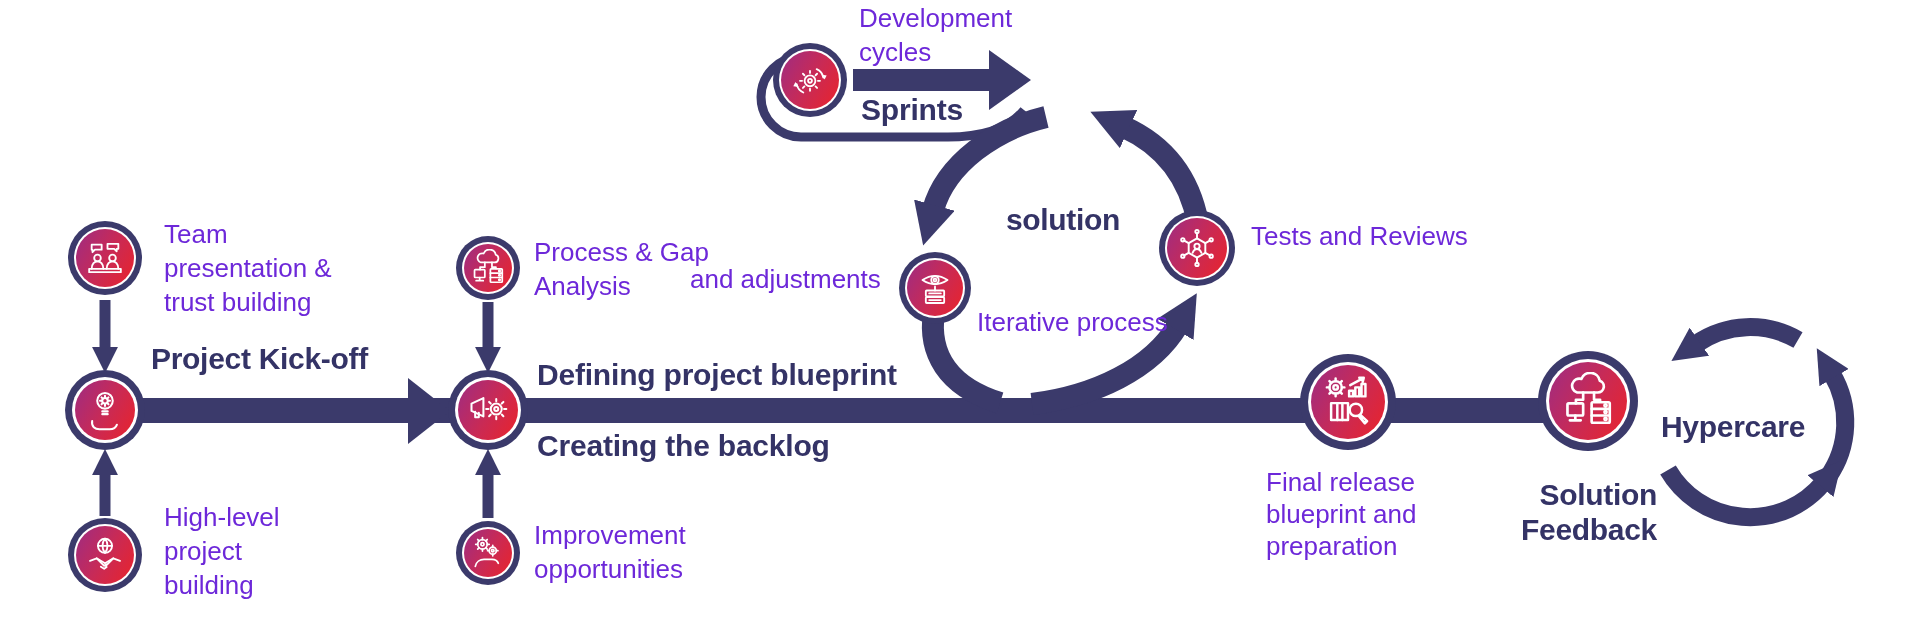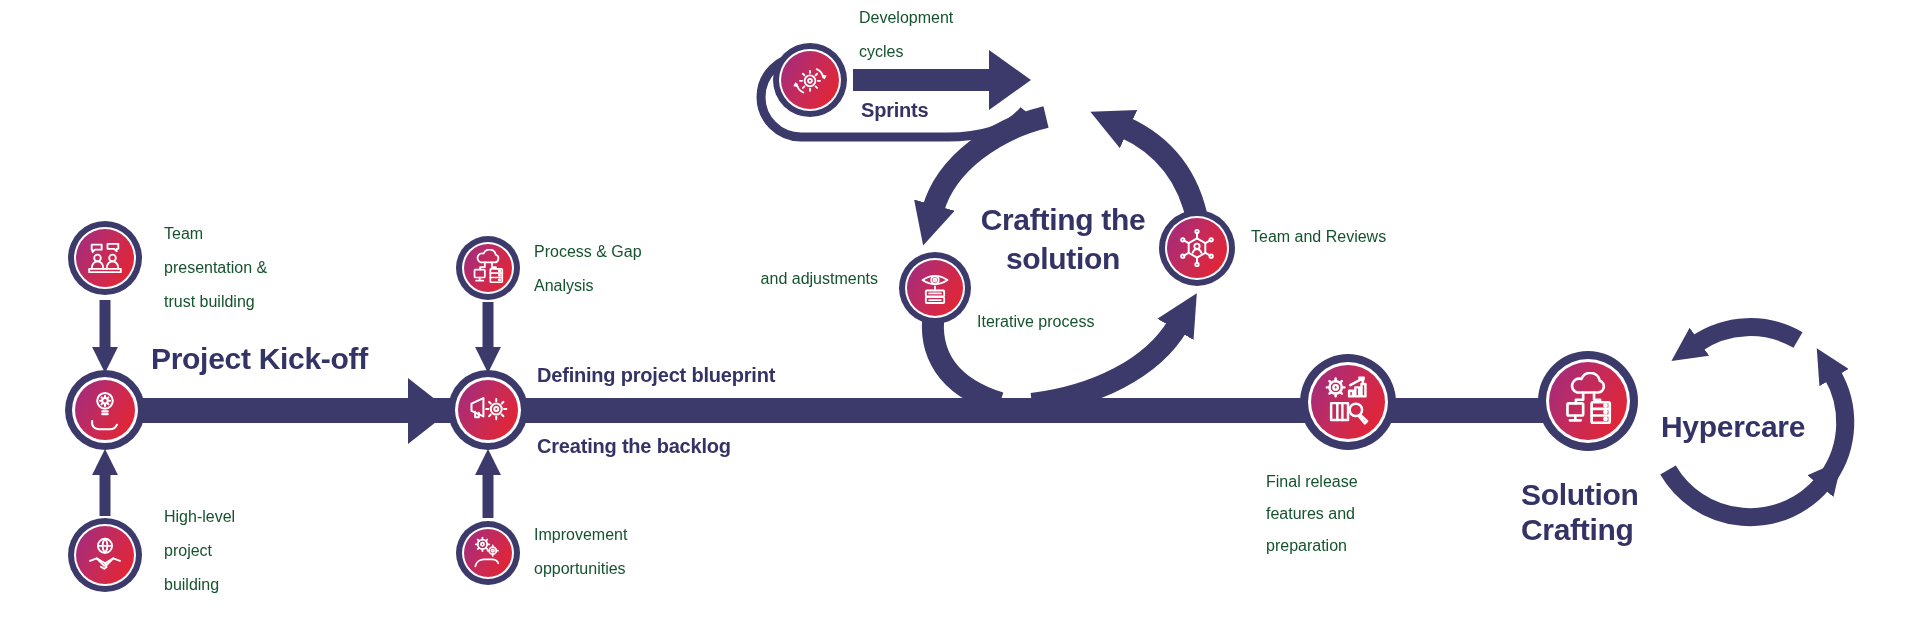--- a/index.html
+++ b/index.html
@@ -10,24 +10,24 @@
   .node{position:absolute;border-radius:50%;background:#3b3a6b;}
   .node .ring{position:absolute;border-radius:50%;background:#ffffff;}
   .node .fill{position:absolute;border-radius:50%;
       background:linear-gradient(120deg,#9e2c83 0%,#c92a55 52%,#ea232a 100%);
       display:flex;align-items:center;justify-content:center;}
   .node.sm .ring{inset:6px;} .node.sm .fill{inset:8px;}
   .node.md .ring{inset:7px;} .node.md .fill{inset:10px;}
   .node.lg .ring{inset:8px;} .node.lg .fill{inset:11px;}
   .node svg{stroke:#fff;fill:none;stroke-width:2.2;stroke-linecap:round;stroke-linejoin:round;}
   
-  .label{position:absolute;font-size:16px;line-height:34px;color:#14532d;white-space:nowrap;}
+  .label{position:absolute;font-size:26px;line-height:34px;color:#6d28d9;white-space:nowrap;}
   .h-big{position:absolute;font-size:30px;line-height:37px;font-weight:bold;color:#343366;
-         letter-spacing:-0.3px;white-space:nowrap;}
-  .h-sub{position:absolute;font-size:20px;line-height:30px;font-weight:bold;color:#343366;
+         letter-spacing:-0.3px;white-space:nowrap;text-align:right;}
+  .h-sub{position:absolute;font-size:30px;line-height:30px;font-weight:bold;color:#343366;
          letter-spacing:-0.2px;white-space:nowrap;}
   .right{text-align:right;} .center{text-align:center;}
 </style>
 </head>
 <body>
 
 <div class="canvas">
 
   <svg class="layer" width="1920" height="640" viewBox="0 0 1920 640">
     <defs>
@@ -262,35 +262,34 @@
     <div>Development</div>
     <div>cycles</div>
   </div>
   <div class="h-sub" style="left:861px;top:95px">Sprints</div>
 
   <div class="label right" style="left:690px;top:262px;width:188px">
     <div>and adjustments</div>
   </div>
 
   <div class="h-big center" style="left:938px;top:200px;width:250px;line-height:39px">
-    <div>Crafting the</div>
     <div>solution</div>
   </div>
   <div class="label" style="left:977px;top:305px">Iterative process</div>
 
   <div class="label" style="left:1251px;top:221px;line-height:31px">
-    <div>Team and Reviews</div>
+    <div>Tests and Reviews</div>
   </div>
 
   <div class="label" style="left:1266px;top:466px;line-height:32px">
     <div>Final release</div>
-    <div>features and</div>
+    <div>blueprint and</div>
     <div>preparation</div>
   </div>
 
   <div class="h-big" style="left:1521px;top:477px;line-height:35px">
     <div>Solution</div>
-    <div>Crafting</div>
+    <div>Feedback</div>
   </div>
 
   <div class="h-big" style="left:1661px;top:408px">Hypercare</div>
 
 </div>
 
 </body></html>

